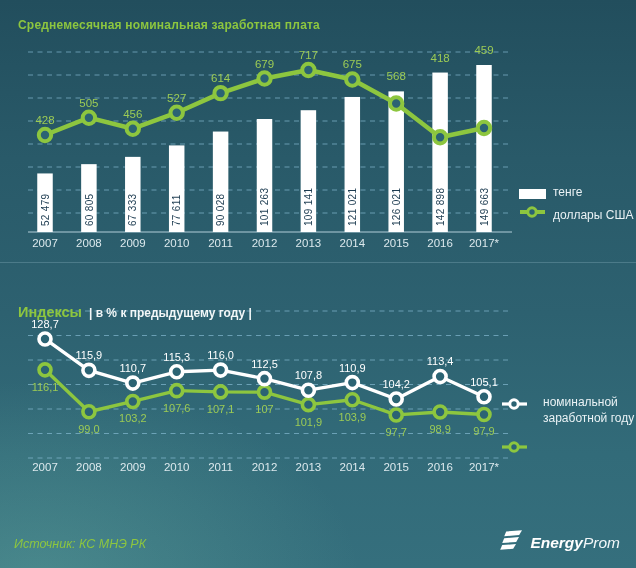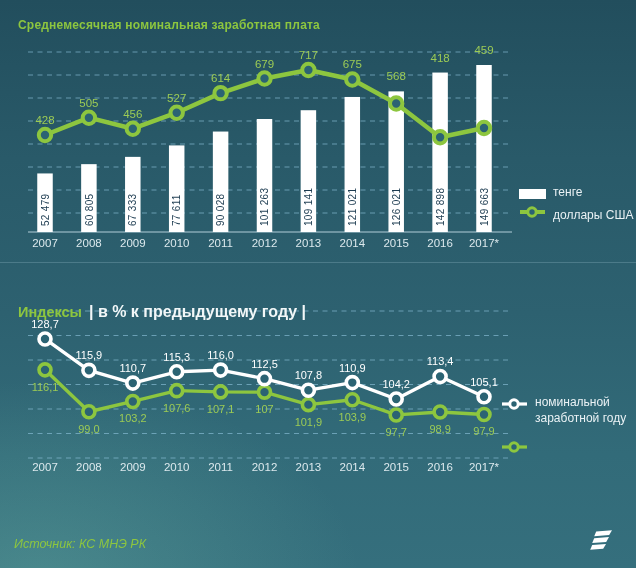--- a/index.html
+++ b/index.html
@@ -20,30 +20,30 @@
   .footer-area  { position:absolute; left:0; top:490px; width:636px; height:78px; }
 
   svg.plot { position:absolute; left:0; top:0; }
 
   .c1-title {
     position:absolute; left:18px; top:10px;
     font-size:12px; font-weight:bold; letter-spacing:0.2px;
   }
   .c2-title { position:absolute; left:18px; top:12px; }
   .c2-title .main { font-size:14.5px; font-weight:bold; }
-  .c2-title .note { font-size:16px; font-weight:bold; color:#F2F7F8; margin-left:7px; }
+  .c2-title .note { font-size:12px; font-weight:bold; color:#F2F7F8; margin-left:7px; }
 
   .legend1 { position:absolute; left:519px; top:185px; }
   .legend-row { display:flex; align-items:flex-end; height:14px; margin-bottom:9px; }
   .legend-row .sw { width:27px; margin-right:7px; flex:none; }
   .swatch-bar { height:10px; background:#FFFFFF; }
   .legend-row .lbl { font-size:12px; color:#EAF2F5; white-space:nowrap; }
 
   .legend2 { position:absolute; left:501px; top:394px; }
-  .legend2 .entry { display:flex; margin-bottom:11px; }
+  .legend2 .entry { display:flex; margin-bottom:11px;gap:8px; }
   .legend2 .sw { width:27px; margin-right:7px; flex:none; margin-top:2px; }
   .legend2 .lbl { font-size:12px; line-height:16px; color:#EAF2F5; white-space:nowrap; }
   .source {
     position:absolute; left:14px; top:537px;
     font-size:12.5px; font-style:italic; font-weight:normal;
   }
   .logo {
     position:absolute; right:16px; bottom:12px;
     display:flex; align-items:center;
   }
@@ -247,15 +247,16 @@
   <div class="logo">
     <span class="mark">
       <svg width="25" height="22" viewBox="0 0 25 22">
         <g fill="#FFFFFF">
           <path d="M7.2 1.5 L23 0.2 L20.2 5.0 L5.2 6.2 Z"></path>
           <path d="M5.2 8.3 L20.0 7.1 L17.2 11.9 L3.2 13.0 Z"></path>
           <path d="M3.2 15.1 L17.0 14.0 L14.2 18.8 L1.2 19.8 Z"></path>
         </g>
       </svg>
     </span>
+    <span class="txt"><b>Energy</b><span class="light">Prom</span></span>
   </div>
 
 </div>
 
 </body></html>

